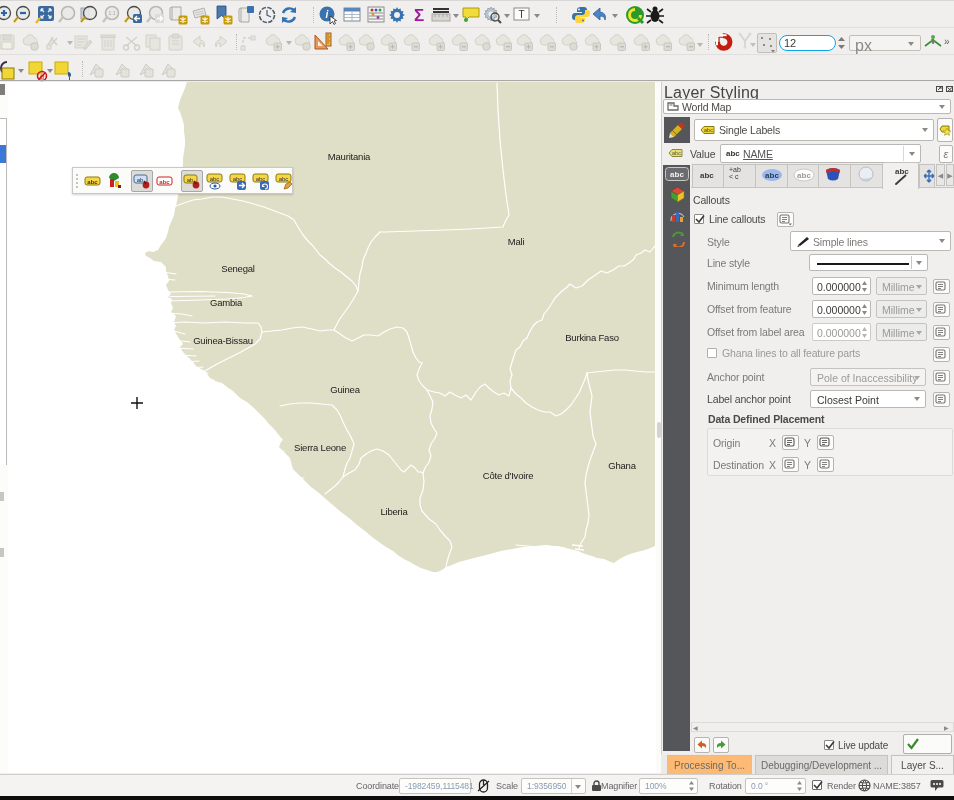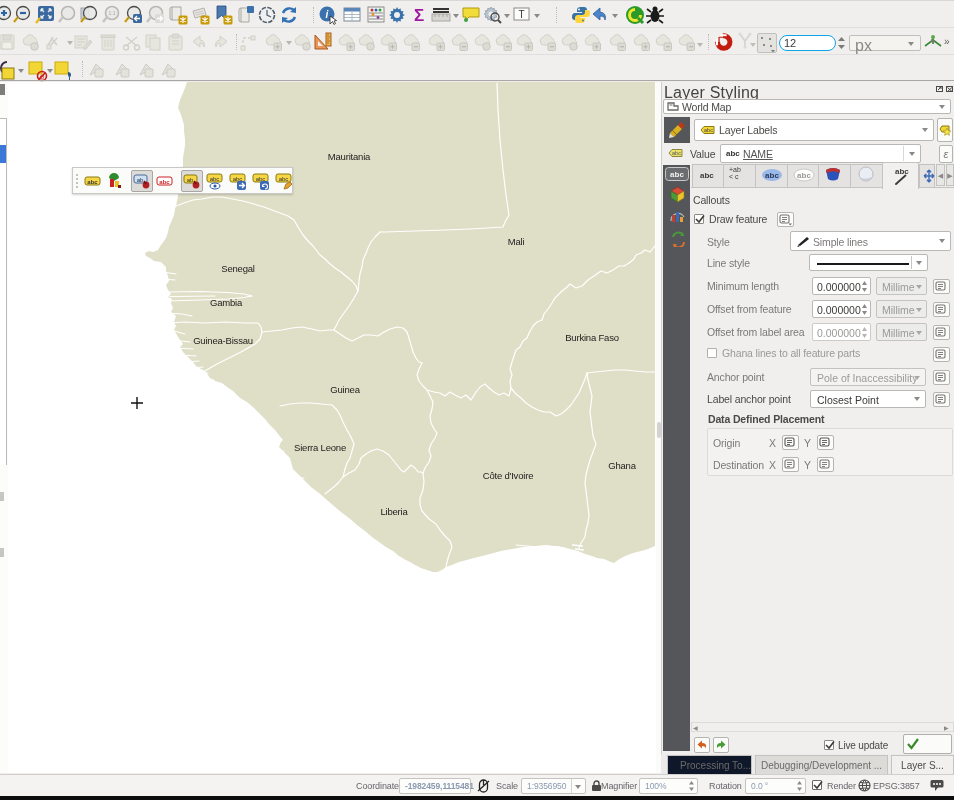--- a/index.html
+++ b/index.html
@@ -587,21 +587,21 @@
       <path d="M2,12 L6,16 L1,17 Z" fill="#e8e0d0"></path>
       <path d="M4,9 L9,14" stroke="#8a6a10" stroke-width="1"></path>
     </svg>
   <div class="combo" style="left:694px;top:119px;width:240px;height:22px;">
       <div class="arr"></div>
     </div>
   <svg class="mini" style="left:700px;top:125px;" width="16" height="10">
       <path d="M1,5 L4,1.5 L14,1.5 L14,8.5 L4,8.5 Z" fill="#f2d635" stroke="#8a7a10"></path>
       <text x="8.5" y="7" font-size="5.5" text-anchor="middle" fill="#444">abc</text>
     </svg>
-  <div class="lbl2" style="left:719px;top:124px;">Layer Labels</div>
+  <div class="lbl2" style="left:719px;top:124px;">Single Labels</div>
   <div class="abs" style="left:937px;top:118px;width:16px;height:24px;background:#fbfbfa;border:1px solid #b5b4b1;border-radius:2px;"></div>
   <svg class="mini" style="left:939px;top:123px;" width="13" height="13">
       <path d="M1,6 L3,3 L10,3 L10,9 L3,9 Z" fill="#f2d635" stroke="#8a7a10"></path>
       <path d="M9,8 l1.2,2.6 2.6,0.3 -2,1.8 0.6,2.6 -2.4,-1.4 -2.4,1.4 0.6,-2.6 -2,-1.8 2.6,-0.3 Z" fill="#f6e24a" stroke="#a8961a" stroke-width="0.7" transform="translate(-1,-3)"></path>
     </svg>
   <svg class="mini" style="left:668px;top:148px;" width="16" height="10">
       <path d="M1,5 L4,1.5 L14,1.5 L14,8.5 L4,8.5 Z" fill="#e8e06a" stroke="#8a8a3a"></path>
       <text x="8.5" y="7" font-size="5.5" text-anchor="middle" fill="#555">abc</text>
     </svg>
   <div class="lbl2" style="left:690px;top:148px;">Value</div>
@@ -672,21 +672,21 @@
     </svg>
   <svg class="mini" style="left:923px;top:169px;" width="12" height="14">
       <path d="M6,1 L6,13 M1,7 L11,7 M6,1 l-2,2.3 M6,1 l2,2.3 M6,13 l-2,-2.3 M6,13 l2,-2.3 M1,7 l2.3,-2 M1,7 l2.3,2 M11,7 l-2.3,-2 M11,7 l-2.3,2" stroke="#3a6ab8" stroke-width="1.4" fill="none"></path>
     </svg>
 
   <div class="lbl2" style="left:693px;top:194px;color:#4a4a48;">Callouts</div>
   <div class="cb" style="left:694px;top:214px;"></div>
   <svg class="mini" style="left:695px;top:215px;" width="10" height="9">
       <path d="M1,4 L4,7 L9,0.5" stroke="#3a3a38" stroke-width="1.6" fill="none"></path>
     </svg>
-  <div class="lbl2" style="left:709px;top:213px;">Draw feature</div>
+  <div class="lbl2" style="left:709px;top:213px;">Line callouts</div>
   <div class="ddbtn" style="left:777px;top:212px;">
       <svg width="15" height="13">
         <rect x="2" y="2" width="9" height="8" rx="1.5" fill="#fbfbfa" stroke="#74736f" stroke-width="1.1"></rect>
         <path d="M4,4.5 l5,0 M4,6.5 l5,0 M4,8.5 l3,0" stroke="#74736f" stroke-width="0.9"></path>
         <path d="M10.5,10.5 l3.5,0 -1.75,2 Z" fill="#74736f"></path>
       </svg>
     </div>
   <div class="lbl" style="left:707px;top:236px;">Style</div>
   <div class="combo" style="left:790px;top:231px;width:161px;height:20px;">
       <div class="arr"></div>
@@ -834,26 +834,26 @@
       <path d="M1,4 L4,7 L9,0.5" stroke="#3a3a38" stroke-width="1.6" fill="none"></path>
     </svg>
   <div class="lbl2" style="left:838px;top:740px;font-size:10px;">Live update</div>
   <div class="abs" style="left:903px;top:734px;width:49px;height:20px;background:#fbfbfa;border:1px solid #b0afac;border-radius:2px;"></div>
   <svg class="mini" style="left:907px;top:738px;" width="12" height="12">
       <path d="M1,6 L4.5,10 L11,1" stroke="#3a8a2a" stroke-width="2.2" fill="none"></path>
     </svg>
   <div class="lbl2" style="left:921px;top:774px;font-size:11px;margin-top:16px;">Apply</div>
 
   <div class="abs" style="left:661px;top:754px;width:293px;height:20px;background:#eceBe9;"></div>
-  <div class="abs" style="left:667px;top:755px;width:85px;height:19px;background:#0f172a;border:1px solid #c4c3c0;border-bottom:none;font-size:10px;color:#6a6a68;text-align:right;line-height:19px;">Processing To...</div>
+  <div class="abs" style="left:667px;top:755px;width:85px;height:19px;background:#fdba74;border:1px solid #c4c3c0;border-bottom:none;font-size:10px;color:#6a6a68;text-align:center;line-height:19px;">Processing To...</div>
   <div class="abs" style="left:755px;top:755px;width:133px;height:19px;background:#dcdbd8;border:1px solid #c4c3c0;border-bottom:none;font-size:10px;color:#6a6a68;text-align:center;line-height:19px;">Debugging/Development ...</div>
   <div class="abs" style="left:891px;top:755px;width:63px;height:19px;background:#f1f0ee;border:1px solid #c4c3c0;border-bottom:none;font-size:10px;color:#4a4a48;text-align:center;line-height:19px;">Layer S...</div>
   <div id="status">
     <div class="abs" style="left:356px;top:6px;">Coordinate</div>
-    <div class="sin" style="left:399px;top:3px;width:72px;height:16px;font-weight:bold;">
+    <div class="sin" style="left:399px;top:3px;width:72px;height:16px;">
         <div class="abs" style="left:5px;top:2px;">-1982459,1115481</div>
       </div>
     <svg class="mini" style="left:477px;top:4px;" width="13" height="14">
         <path d="M6.5,1 a4,4 0 0 1 4,4 l0,4 a4,4 0 0 1 -8,0 l0,-4 a4,4 0 0 1 4,-4 Z" fill="none" stroke="#222" stroke-width="1.3"></path>
         <path d="M6.5,1 l0,5 M1,12 L12,2" stroke="#222" stroke-width="1.3"></path>
       </svg>
     <div class="abs" style="left:496px;top:6px;">Scale</div>
     <div class="sin" style="left:521px;top:3px;width:65px;height:16px;">
         <div class="abs" style="left:5px;top:2px;">1:9356950</div>
         <div class="abs" style="right:13px;top:0;width:1px;height:14px;background:#d4d3d0;"></div>
@@ -879,21 +879,21 @@
       </div>
     <div class="cb" style="left:812px;top:5px;border-color:#6a6a68;"></div>
     <svg class="mini" style="left:813px;top:6px;" width="10" height="9">
         <path d="M1,4 L4,7 L9,0.5" stroke="#3a3a38" stroke-width="1.6" fill="none"></path>
       </svg>
     <div class="abs" style="left:827px;top:6px;">Render</div>
     <svg class="mini" style="left:858px;top:4px;" width="13" height="13">
         <circle cx="6.5" cy="6.5" r="5.5" fill="none" stroke="#4a4a48" stroke-width="1.2"></circle>
         <path d="M1,6.5 L12,6.5 M6.5,1 a8,8 0 0 1 0,11 M6.5,1 a8,8 0 0 0 0,11 M2,3.5 a9,3 0 0 0 9,0 M2,9.5 a9,3 0 0 1 9,0" fill="none" stroke="#4a4a48" stroke-width="1"></path>
       </svg>
-    <div class="abs" style="left:873px;top:6px;">EPSG:3857</div>
+    <div class="abs" style="left:873px;top:6px;">NAME:3857</div>
     <svg class="mini" style="left:930px;top:4px;" width="14" height="13">
         <path d="M2,1 L12,1 a1.5,1.5 0 0 1 1.5,1.5 L13.5,7 a1.5,1.5 0 0 1 -1.5,1.5 L8,8.5 L5,12 L5,8.5 L2,8.5 a1.5,1.5 0 0 1 -1.5,-1.5 L0.5,2.5 A1.5,1.5 0 0 1 2,1 Z" fill="#4a4a48"></path>
         <circle cx="4" cy="5" r="1" fill="#fff"></circle>
         <circle cx="7" cy="5" r="1" fill="#fff"></circle>
         <circle cx="10" cy="5" r="1" fill="#fff"></circle>
       </svg>
   </div>
   <div id="blackbar"></div>
 </div>
 

